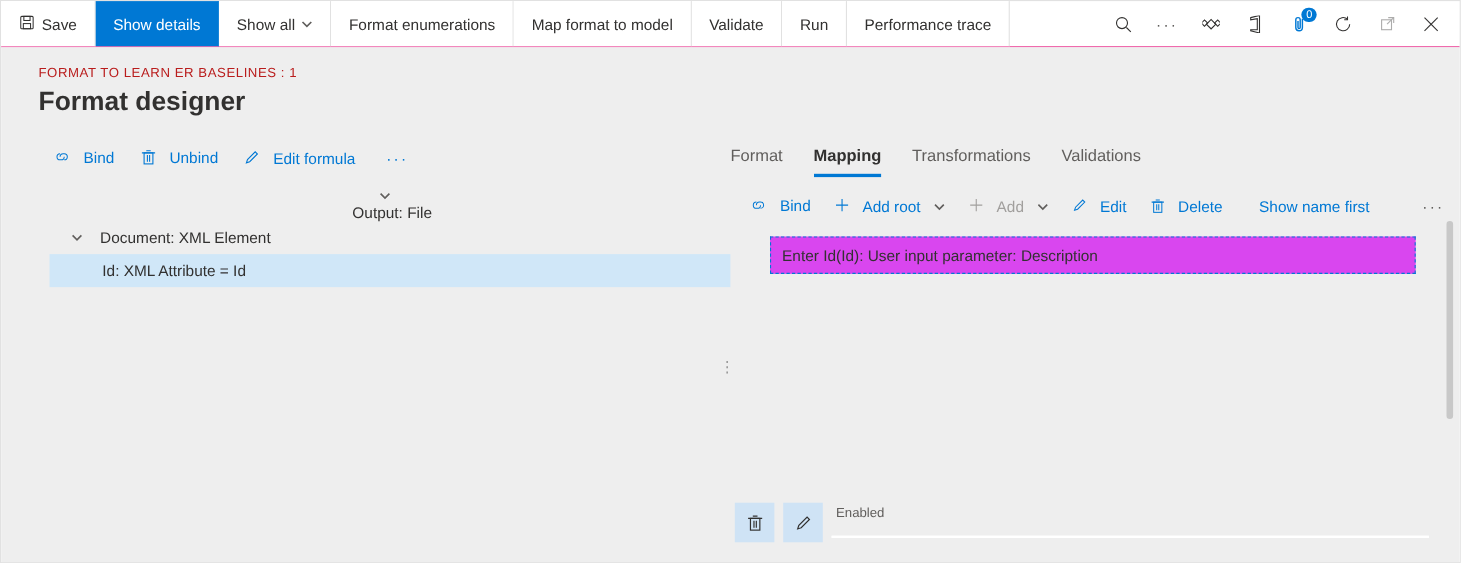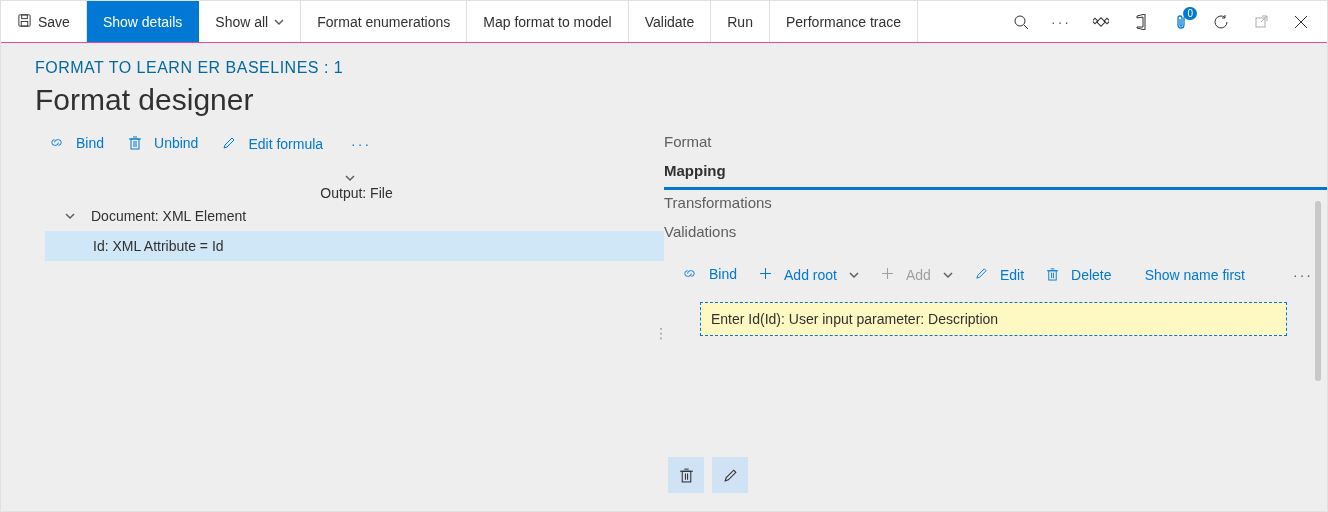--- a/index.html
+++ b/index.html
@@ -23,25 +23,25 @@
       display:flex; align-items:center; margin-left:auto; padding-right:8px; gap:4px;
     }
     .icon-btn {
       width:36px; height:42px; display:flex; align-items:center;
       justify-content:center; cursor:pointer;
     }
     .content {
       background:#eeeeee; position:absolute; top:42px; left:0; right:0; bottom:0;
     }
     .breadcrumb {
-      font-size:16px; letter-spacing:0.5px; color:#0369a1;
+      font-size:12px; letter-spacing:0.5px; color:#b91c1c;
       padding:16px 4px 6px 34px;
     }
     .page-title {
-      font-size:30px; font-weight:400; padding:0 0 0 34px;
+      font-size:24px; font-weight:700; padding:0 0 0 34px;
     }
     .panes {
       display:flex; position:absolute; top:78px; left:0; right:0; bottom:0;
     }
     .left-pane { width:50%; position:relative; }
     .right-pane { flex:1; position:relative; }
     
     .left-actions {
       display:flex; align-items:center; gap:4px; padding:10px 0 14px 38px;
     }
@@ -54,36 +54,36 @@
     .tree { padding:0 0 0 44px; }
     .node { display:flex; align-items:center; height:30px; font-size:14px;}
     .carat { width:14px; height:14px; margin-right:10px; display:flex; align-items:center; justify-content:center;}
     .node.sel { background:#d0e7f8; }
     .node.l0 { padding-left:0;flex-direction:column;}
     .node.l1 { padding-left:18px;}
     .node.l2 { padding-left:44px;}
     .node-text { padding-left:4px; }
     
     .tabs {
-      display:flex; padding:8px 0 0 0;flex-direction:column;
+      display:flex; gap:28px; padding:8px 0 0 0;
     }
     .tab {
       padding:4px 0 8px; font-size:15px; color:#605e5c; cursor:pointer;
     }
     .tab.active {
       color:#323130; font-weight:600; border-bottom:3px solid #0078d4;
     }
     .right-actions {
       display:flex; align-items:center; gap:2px; padding:14px 0 8px;
       justify-content:flex-start;
     }
     .linklike { color:#0078d4; }
     .show-name { margin-left:auto; margin-right:40px; color:#0078d4; cursor:pointer;}
     .mapping-item {
-      border:1px dashed #0078d4; background:#fef9c3;
+      border:1px dashed #0078d4; background:#d946ef;
       margin:6px 40px 0 36px; padding:8px 10px; font-size:14px;
     }
     .vscroll {
       position:absolute; right:6px; top:80px; width:6px; height:180px;
       background:#c8c8c8; border-radius:3px;
     }
     .drag-handle {
       position:absolute; left:0; top:200px; font-size:14px; color:#999;
     }
     
@@ -349,16 +349,20 @@
               <line x1="5" y1="2" x2="9" y2="2"></line>
               <line x1="6" y1="6" x2="6" y2="12"></line>
               <line x1="8" y1="6" x2="8" y2="12"></line>
             </svg>
         </div>
         <div class="square">
           <svg width="15" height="15" viewBox="0 0 14 14" stroke="#323130">
               <path d="M2 12l1-3 7-7 2 2-7 7-3 1z"></path>
             </svg>
         </div>
+        <div style="flex:1;display:flex;flex-direction:column">
+          <div class="enabled-label">Enabled</div>
+          <div class="enabled-field"></div>
+        </div>
       </div>
     </div>
   </div>
 </div>
 
 </body></html>

